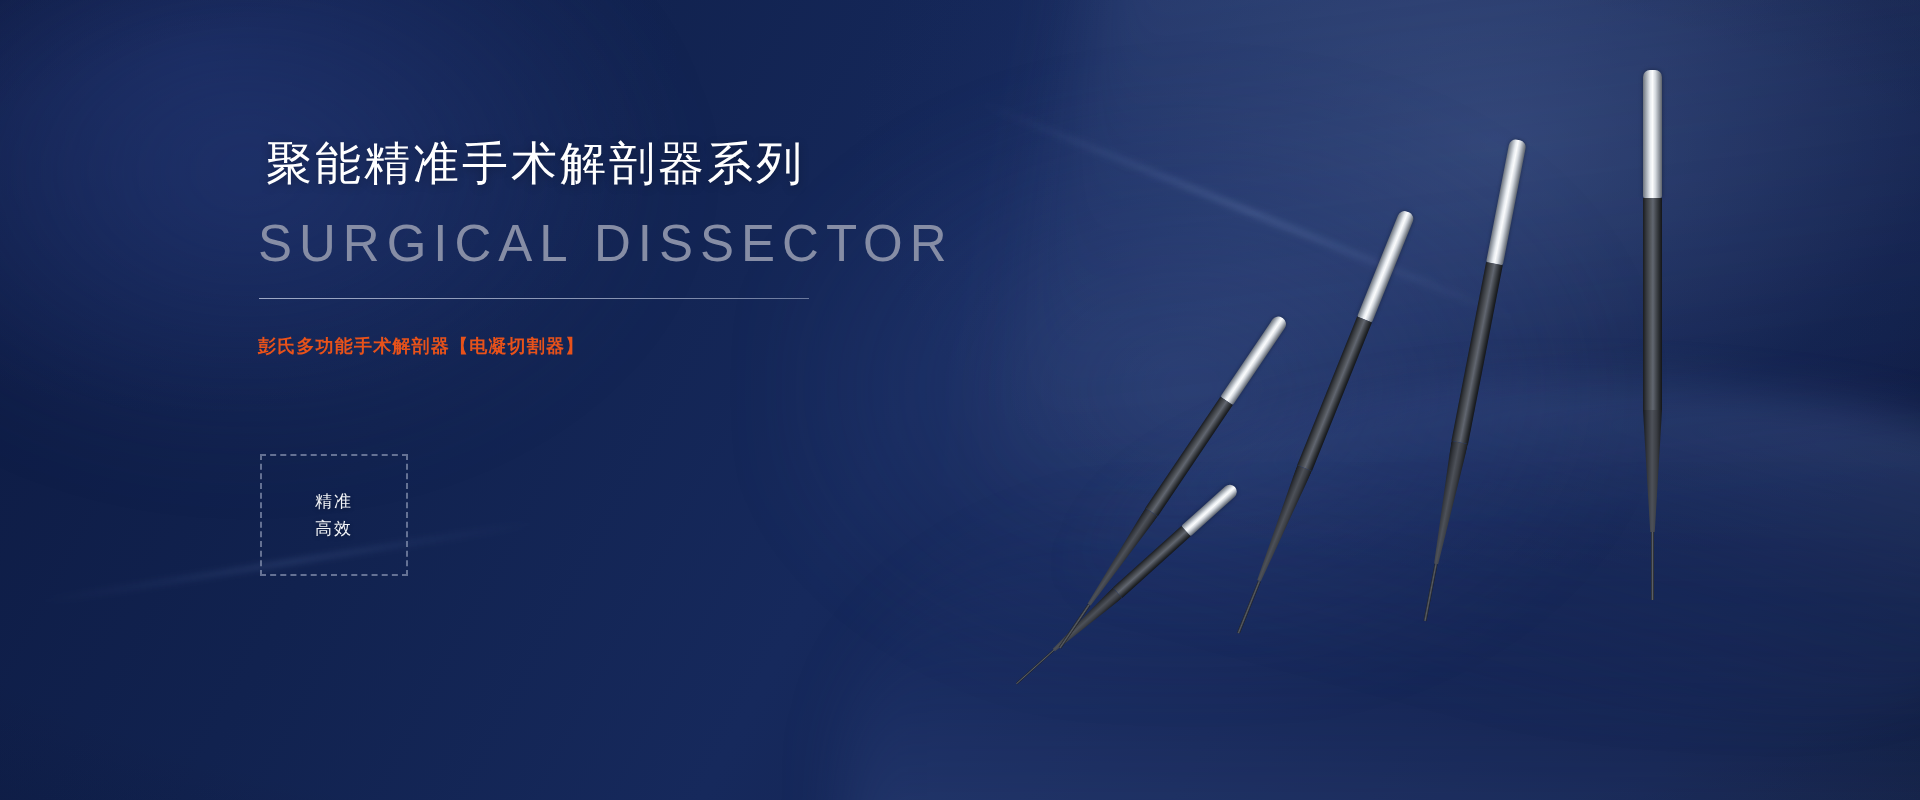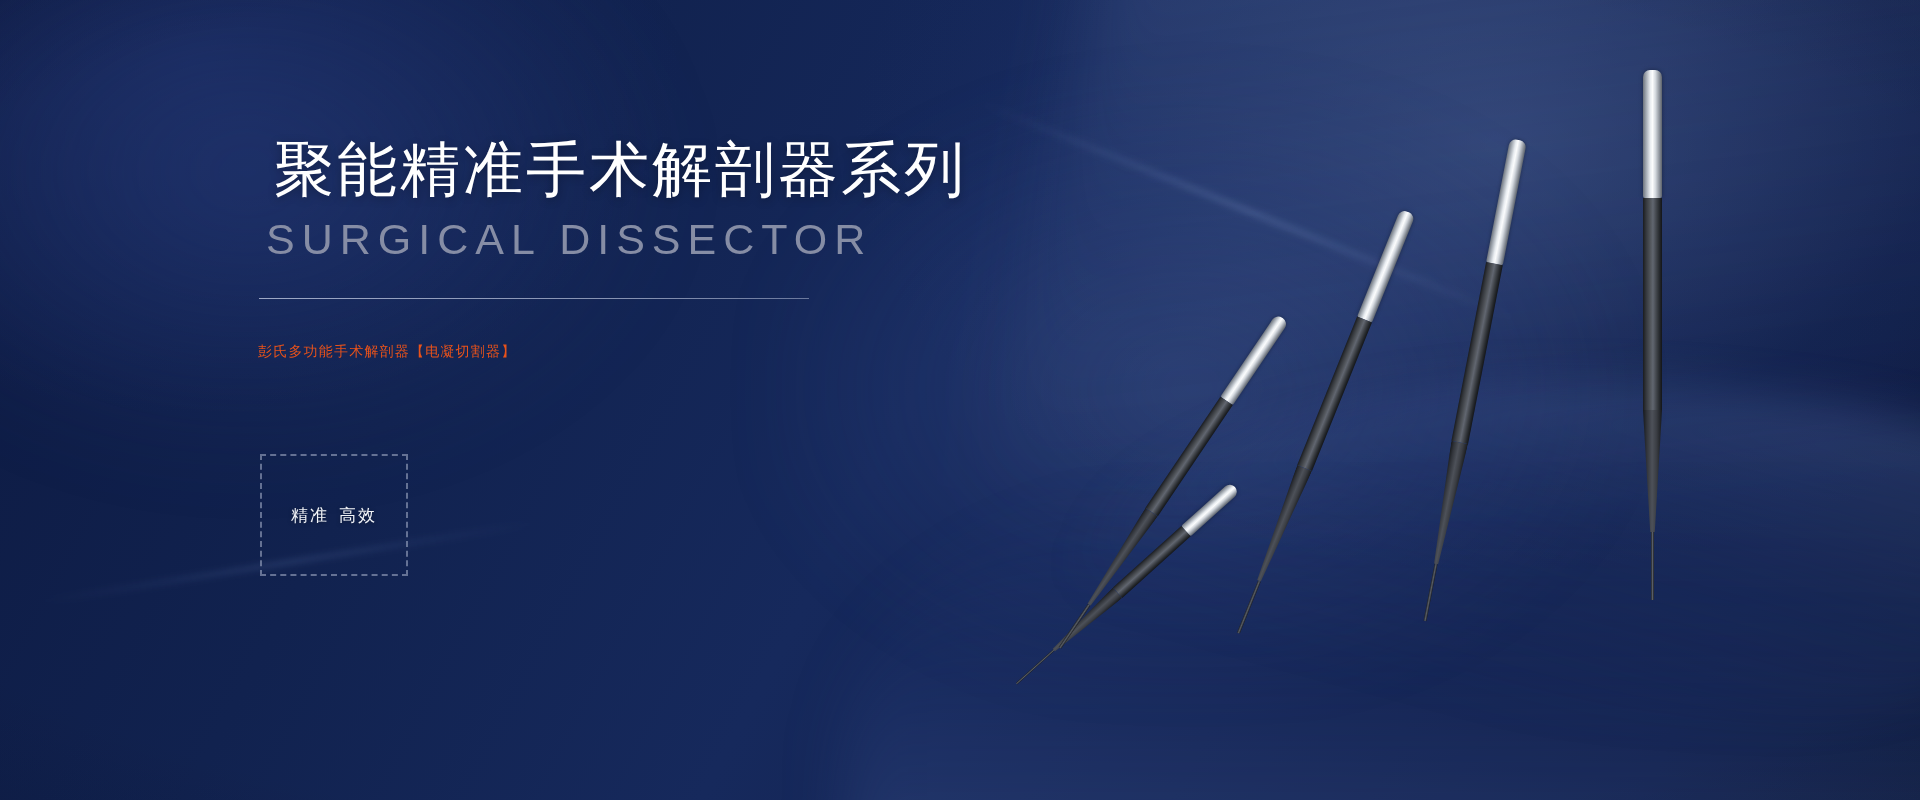--- a/index.html
+++ b/index.html
@@ -61,45 +61,45 @@
   }
   .bg-vignette{
     position:absolute;inset:0;
     background:radial-gradient(ellipse 120% 110% at 50% 50%, rgba(0,0,0,0) 52%, rgba(4,10,30,0.48) 100%);
   }
 
   
   .content{position:absolute;left:258px;top:0;width:820px;height:800px;}
 
   .title-cn{
-    position:absolute;left:16px;top:140px;
-    font-size:60px;letter-spacing:3px;color:#ffffff;
+    position:absolute;left:8px;top:140px;
+    font-size:46px;letter-spacing:3px;color:#ffffff;
     font-weight:400;line-height:1;white-space:nowrap;
     text-shadow:0 2px 10px rgba(0,0,0,0.30);
   }
   .title-en{
-    position:absolute;left:8px;top:218px;
-    font-size:43px;letter-spacing:7px;color:#868da5;
+    position:absolute;left:0;top:218px;
+    font-size:51px;letter-spacing:7px;color:#868da5;
     font-weight:300;line-height:1;white-space:nowrap;
   }
   .divider{
     position:absolute;left:1px;top:298px;width:550px;height:1px;
     background:linear-gradient(90deg, rgba(176,186,212,0.88) 0%, rgba(176,186,212,0.72) 70%, rgba(176,186,212,0.55) 100%);
   }
   .subtitle{
     position:absolute;left:0;top:337px;
-    font-size:14px;letter-spacing:1.2px;color:#e8521a;
-    font-weight:400;line-height:1;white-space:nowrap;margin-top:7px;
+    font-size:18px;letter-spacing:1.2px;color:#e8521a;
+    font-weight:700;line-height:1;white-space:nowrap;
   }
 
   
   .features{position:absolute;left:260px;top:454px;display:flex;gap:32px;}
   .feature{
     width:144px;height:118px;
-    display:flex;flex-direction:row;align-items:center;justify-content:center;
+    display:flex;flex-direction:column;align-items:center;justify-content:center;
     gap:10px;
     border:2px dashed rgba(170,180,205,0.55);
   }
   .feature.bright{border-color:rgba(255,255,255,0.92);}
   .feature span{
     color:#f2f4f8;font-size:17px;letter-spacing:2px;line-height:1;
     text-shadow:0 1px 4px rgba(0,0,0,0.35);
   }
 
   

